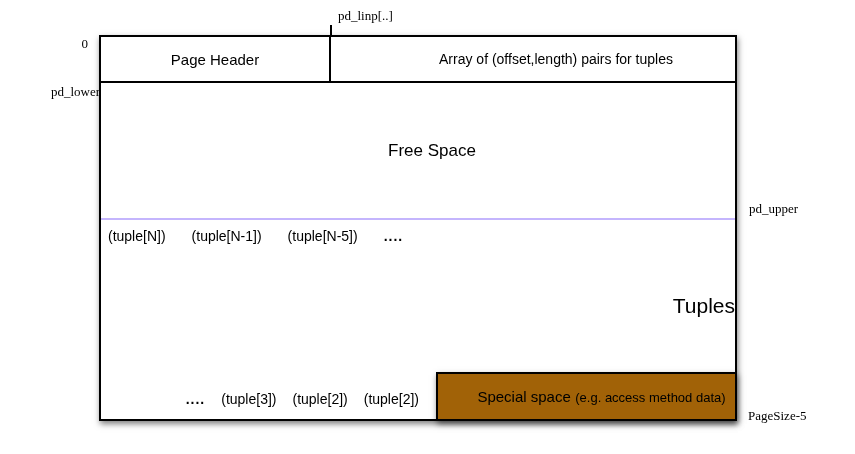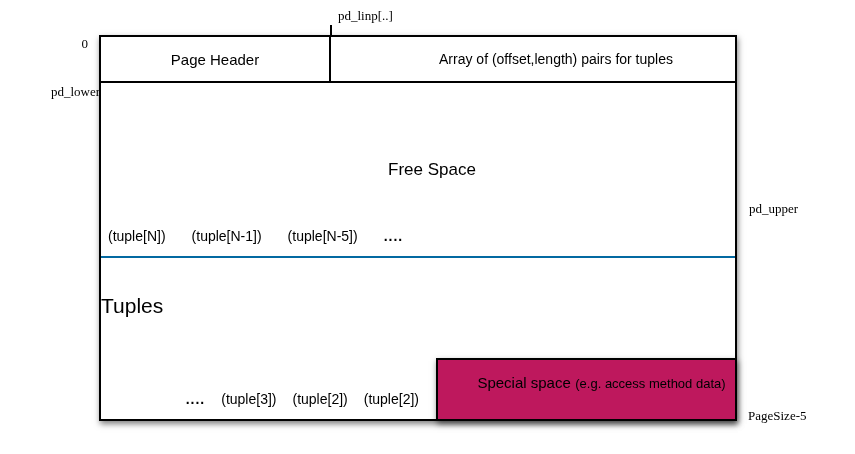--- a/index.html
+++ b/index.html
@@ -25,41 +25,41 @@
     position:absolute; left:0; top:0; width:100%; height:46px;
     border-bottom:2px solid #000; box-sizing:border-box; display:flex;gap:46px;
   }
   .cell-left {
     width:230px; border-right:2px solid #000; box-sizing:border-box;
     display:flex; align-items:center; justify-content:center; font-size:15px;
   }
   .cell-right { flex:1; display:flex; align-items:center; justify-content:center; font-size:14px; }
 
   .free-space {
-    position:absolute; left:0; top:46px; width:100%; height:175px;
-    border-bottom:2px solid #0369a1; box-sizing:border-box;
+    position:absolute; left:0; top:46px; width:100%; height:137px;
+    border-bottom:2px solid #c4b5fd; box-sizing:border-box;
     display:flex; align-items:center; justify-content:center; font-size:17px;padding-left:28px;
   }
 
   .tuples-region { position:absolute; left:0; top:183px; width:100%; height:199px; }
   .row-top {
     position:absolute; left:7px; top:8px; display:flex; gap:26px;
     font-size:14px; white-space:nowrap; align-items:baseline;
   }
-  .tuples-title { position:absolute; left:0; top:74px; width:100%; text-align:left; font-size:21px; }
+  .tuples-title { position:absolute; left:0; top:74px; width:100%; text-align:right; font-size:21px; }
   .row-bottom {
     position:absolute; left:0; bottom:12px; width:337px; box-sizing:border-box;
     padding-right:19px; display:flex; justify-content:flex-end; gap:16px;
     font-size:14px; white-space:nowrap; align-items:baseline;
   }
   .dots { font-weight:bold; letter-spacing:1px; }
 
   .special-box {
-    position:absolute; right:-2px; bottom:-2px; width:301px; height:63px;
-    border:2px solid #000; background:#be185d; box-sizing:border-box;
+    position:absolute; right:-2px; bottom:-2px; width:301px; height:49px;
+    border:2px solid #000; background:#a16207; box-sizing:border-box;
     box-shadow:1px 3px 6px rgba(0,0,0,0.5);
     text-align:center; line-height:45px; white-space:nowrap;padding-left:30px;
   }
   .special-main { font-size:15px; }
   .special-detail { font-size:13px; }
 </style>
 </head>
 <body>
 
 <div class="canvas">

